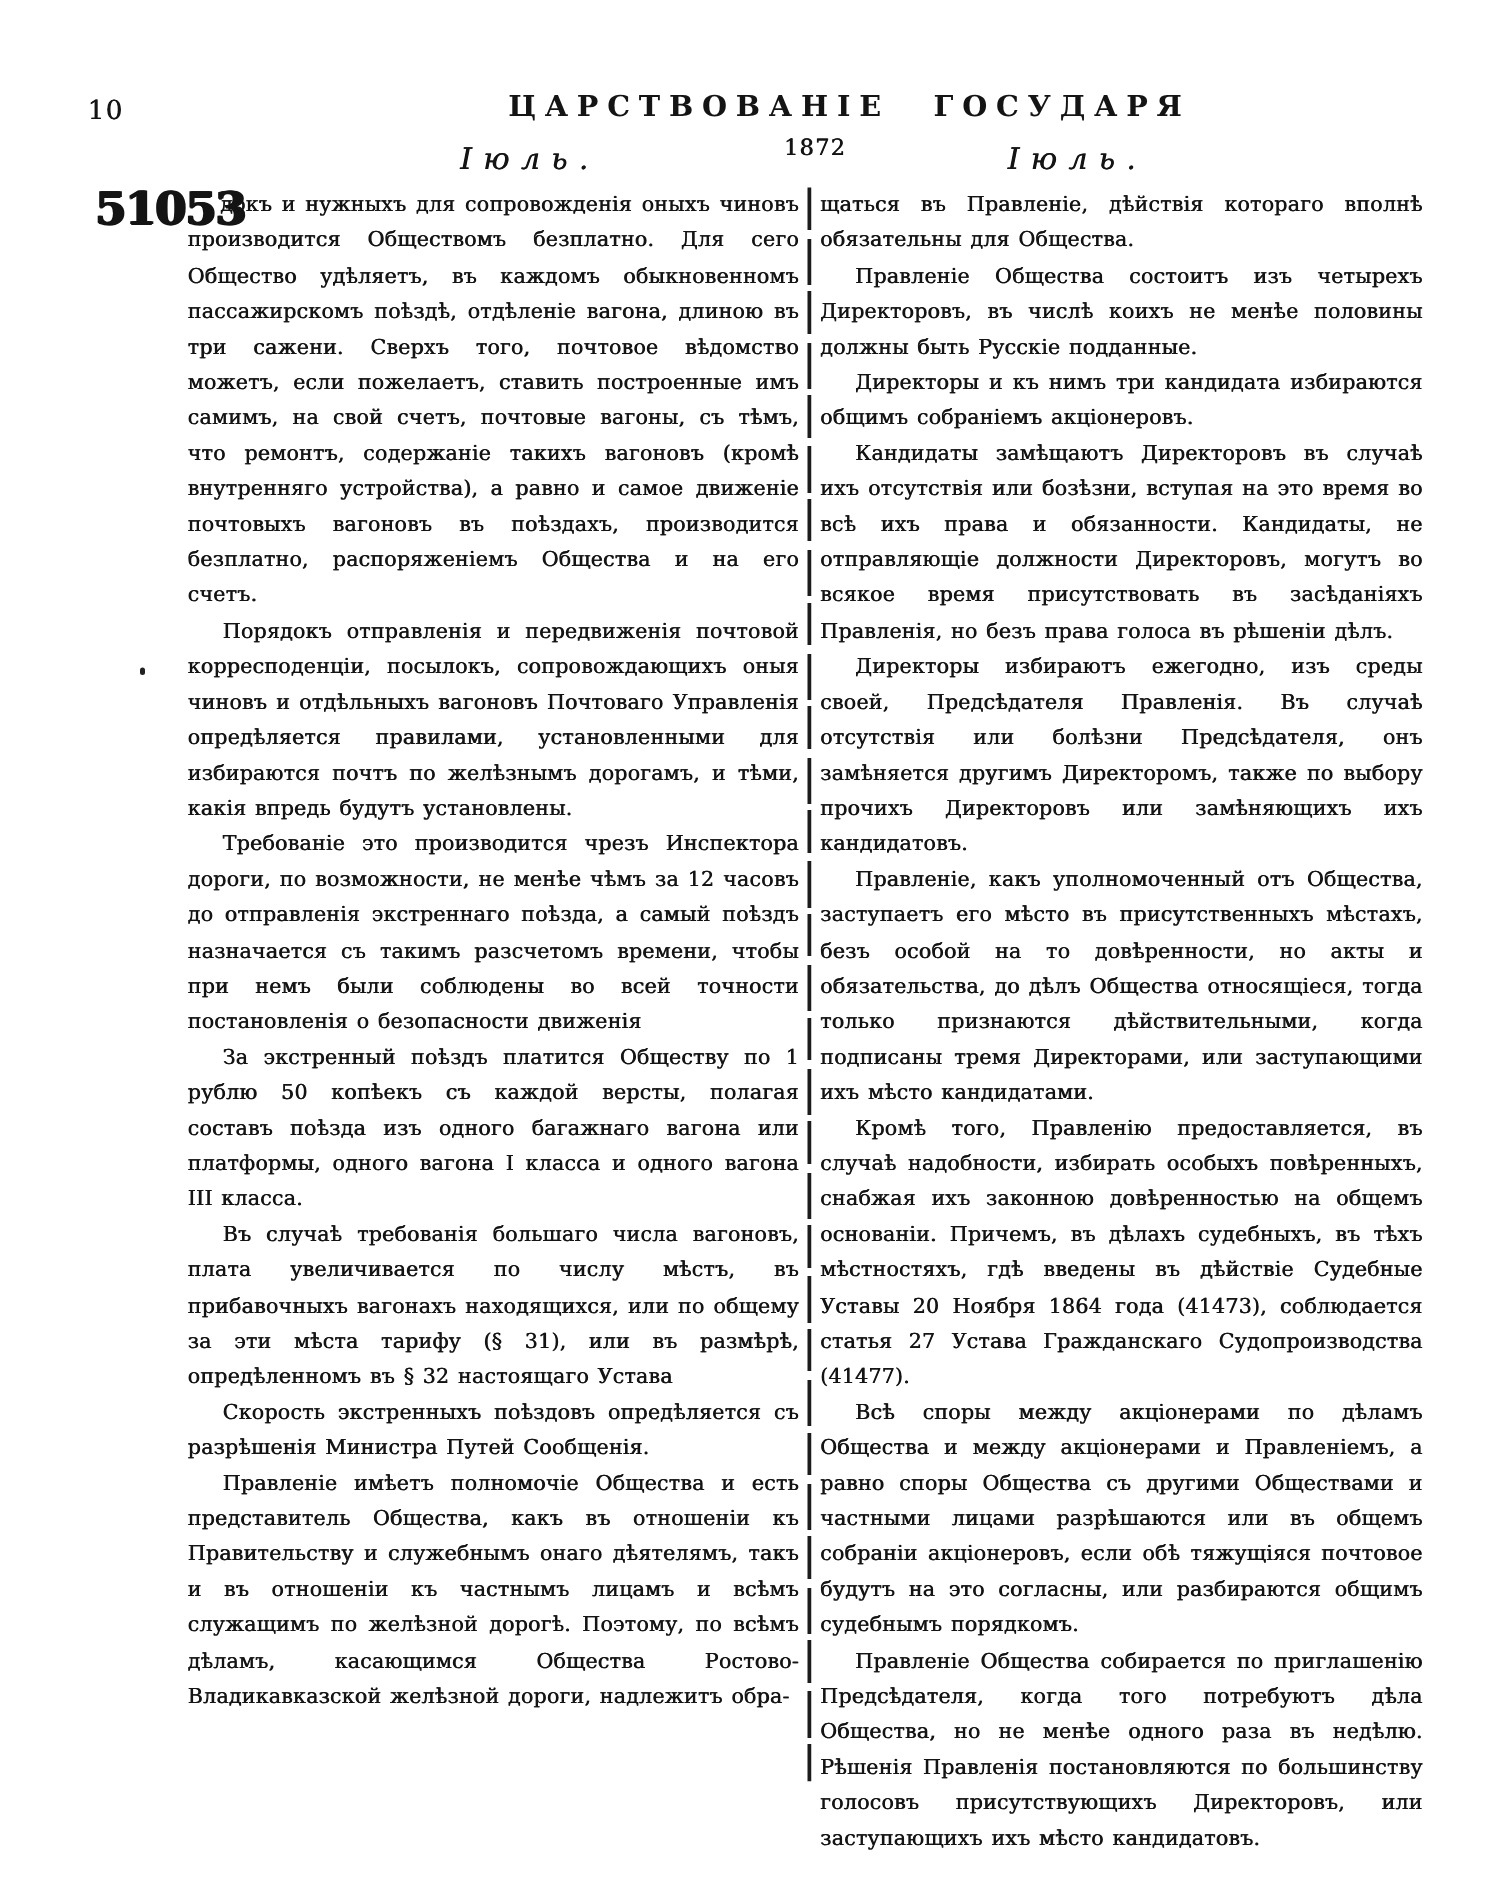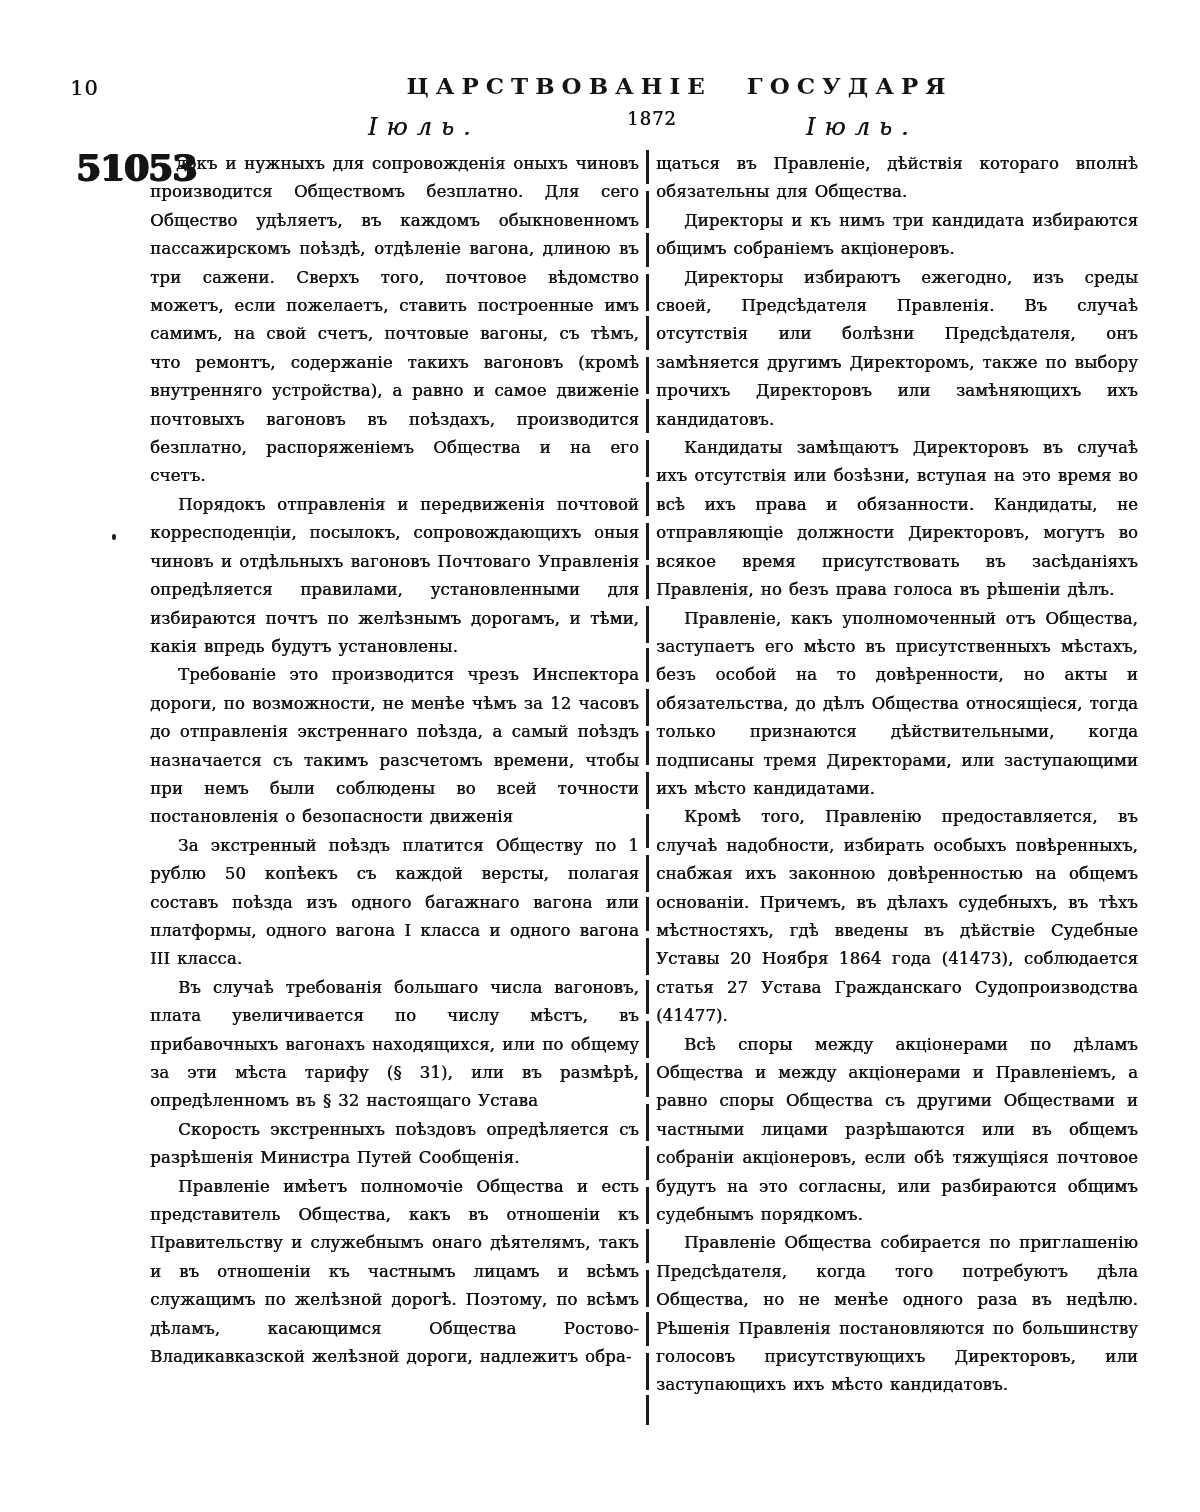--- a/index.html
+++ b/index.html
@@ -96,23 +96,24 @@
       <p class="para indent">Порядокъ отправленія и передвиженія почтовой корресподенціи, посылокъ, сопровождающихъ оныя чиновъ и отдѣльныхъ вагоновъ Почтоваго Управленія опредѣляется правилами, установленными для избираются почтъ по желѣзнымъ дорогамъ, и тѣми, какія впредь будутъ установлены.</p>
       <p class="para indent">Требованіе это производится чрезъ Инспектора дороги, по возможности, не менѣе чѣмъ за 12 часовъ до отправленія экстреннаго поѣзда, а самый поѣздъ назначается съ такимъ разсчетомъ времени, чтобы при немъ были соблюдены во всей точности постановленія о безопасности движенія</p>
       <p class="para indent">За экстренный поѣздъ платится Обществу по 1 рублю 50 копѣекъ съ каждой версты, полагая составъ поѣзда изъ одного багажнаго вагона или платформы, одного вагона I класса и одного вагона III класса.</p>
       <p class="para indent">Въ случаѣ требованія большаго числа вагоновъ, плата увеличивается по числу мѣстъ, въ прибавочныхъ вагонахъ находящихся, или по общему за эти мѣста тарифу (§ 31), или въ размѣрѣ, опредѣленномъ въ § 32 настоящаго Устава</p>
       <p class="para indent">Скорость экстренныхъ поѣздовъ опредѣляется съ разрѣшенія Министра Путей Сообщенія.</p>
       <p class="para indent">Правленіе имѣетъ полномочіе Общества и есть представитель Общества, какъ въ отношеніи къ Правительству и служебнымъ онаго дѣятелямъ, такъ и въ отношеніи къ частнымъ лицамъ и всѣмъ служащимъ по желѣзной дорогѣ. Поэтому, по всѣмъ дѣламъ, касающимся Общества Ростово-Владикавказской желѣзной дороги, надлежитъ обра-</p>
     </div>
   <div class="divider"></div>
   <div class="column right">
       <p class="para">щаться въ Правленіе, дѣйствія котораго вполнѣ обязательны для Общества.</p>
+      <p class="para indent">Правленіе Общества состоитъ изъ четырехъ Директоровъ, въ числѣ коихъ не менѣе половины должны быть Русскіе подданные.</p>
       <p class="para indent">Директоры и къ нимъ три кандидата избираются общимъ собраніемъ акціонеровъ.</p>
+      <p class="para indent">Кандидаты замѣщаютъ Директоровъ въ случаѣ ихъ отсутствія или бозѣзни, вступая на это время во всѣ ихъ права и обязанности. Кандидаты, не отправляющіе должности Директоровъ, могутъ во всякое время присутствовать въ засѣданіяхъ Правленія, но безъ права голоса въ рѣшеніи дѣлъ.</p>
       <p class="para indent">Директоры избираютъ ежегодно, изъ среды своей, Предсѣдателя Правленія. Въ случаѣ отсутствія или болѣзни Предсѣдателя, онъ замѣняется другимъ Директоромъ, также по выбору прочихъ Директоровъ или замѣняющихъ ихъ кандидатовъ.</p>
-      <p class="para indent">Кандидаты замѣщаютъ Директоровъ въ случаѣ ихъ отсутствія или бозѣзни, вступая на это время во всѣ ихъ права и обязанности. Кандидаты, не отправляющіе должности Директоровъ, могутъ во всякое время присутствовать въ засѣданіяхъ Правленія, но безъ права голоса въ рѣшеніи дѣлъ.</p>
       <p class="para indent">Правленіе, какъ уполномоченный отъ Общества, заступаетъ его мѣсто въ присутственныхъ мѣстахъ, безъ особой на то довѣренности, но акты и обязательства, до дѣлъ Общества относящіеся, тогда только признаются дѣйствительными, когда подписаны тремя Директорами, или заступающими ихъ мѣсто кандидатами.</p>
       <p class="para indent">Кромѣ того, Правленію предоставляется, въ случаѣ надобности, избирать особыхъ повѣренныхъ, снабжая ихъ законною довѣренностью на общемъ основаніи. Причемъ, въ дѣлахъ судебныхъ, въ тѣхъ мѣстностяхъ, гдѣ введены въ дѣйствіе Судебные Уставы 20 Ноября 1864 года (41473), соблюдается статья 27 Устава Гражданскаго Судопроизводства (41477).</p>
       <p class="para indent">Всѣ споры между акціонерами по дѣламъ Общества и между акціонерами и Правленіемъ, а равно споры Общества съ другими Обществами и частными лицами разрѣшаются или въ общемъ собраніи акціонеровъ, если обѣ тяжущіяся почтовое будутъ на это согласны, или разбираются общимъ судебнымъ порядкомъ.</p>
       <p class="para indent">Правленіе Общества собирается по приглашенію Предсѣдателя, когда того потребуютъ дѣла Общества, но не менѣе одного раза въ недѣлю. Рѣшенія Правленія постановляются по большинству голосовъ присутствующихъ Директоровъ, или заступающихъ ихъ мѣсто кандидатовъ.</p>
     </div>
 
   <div class="speck"></div>
 </div>
 
 </body></html>

